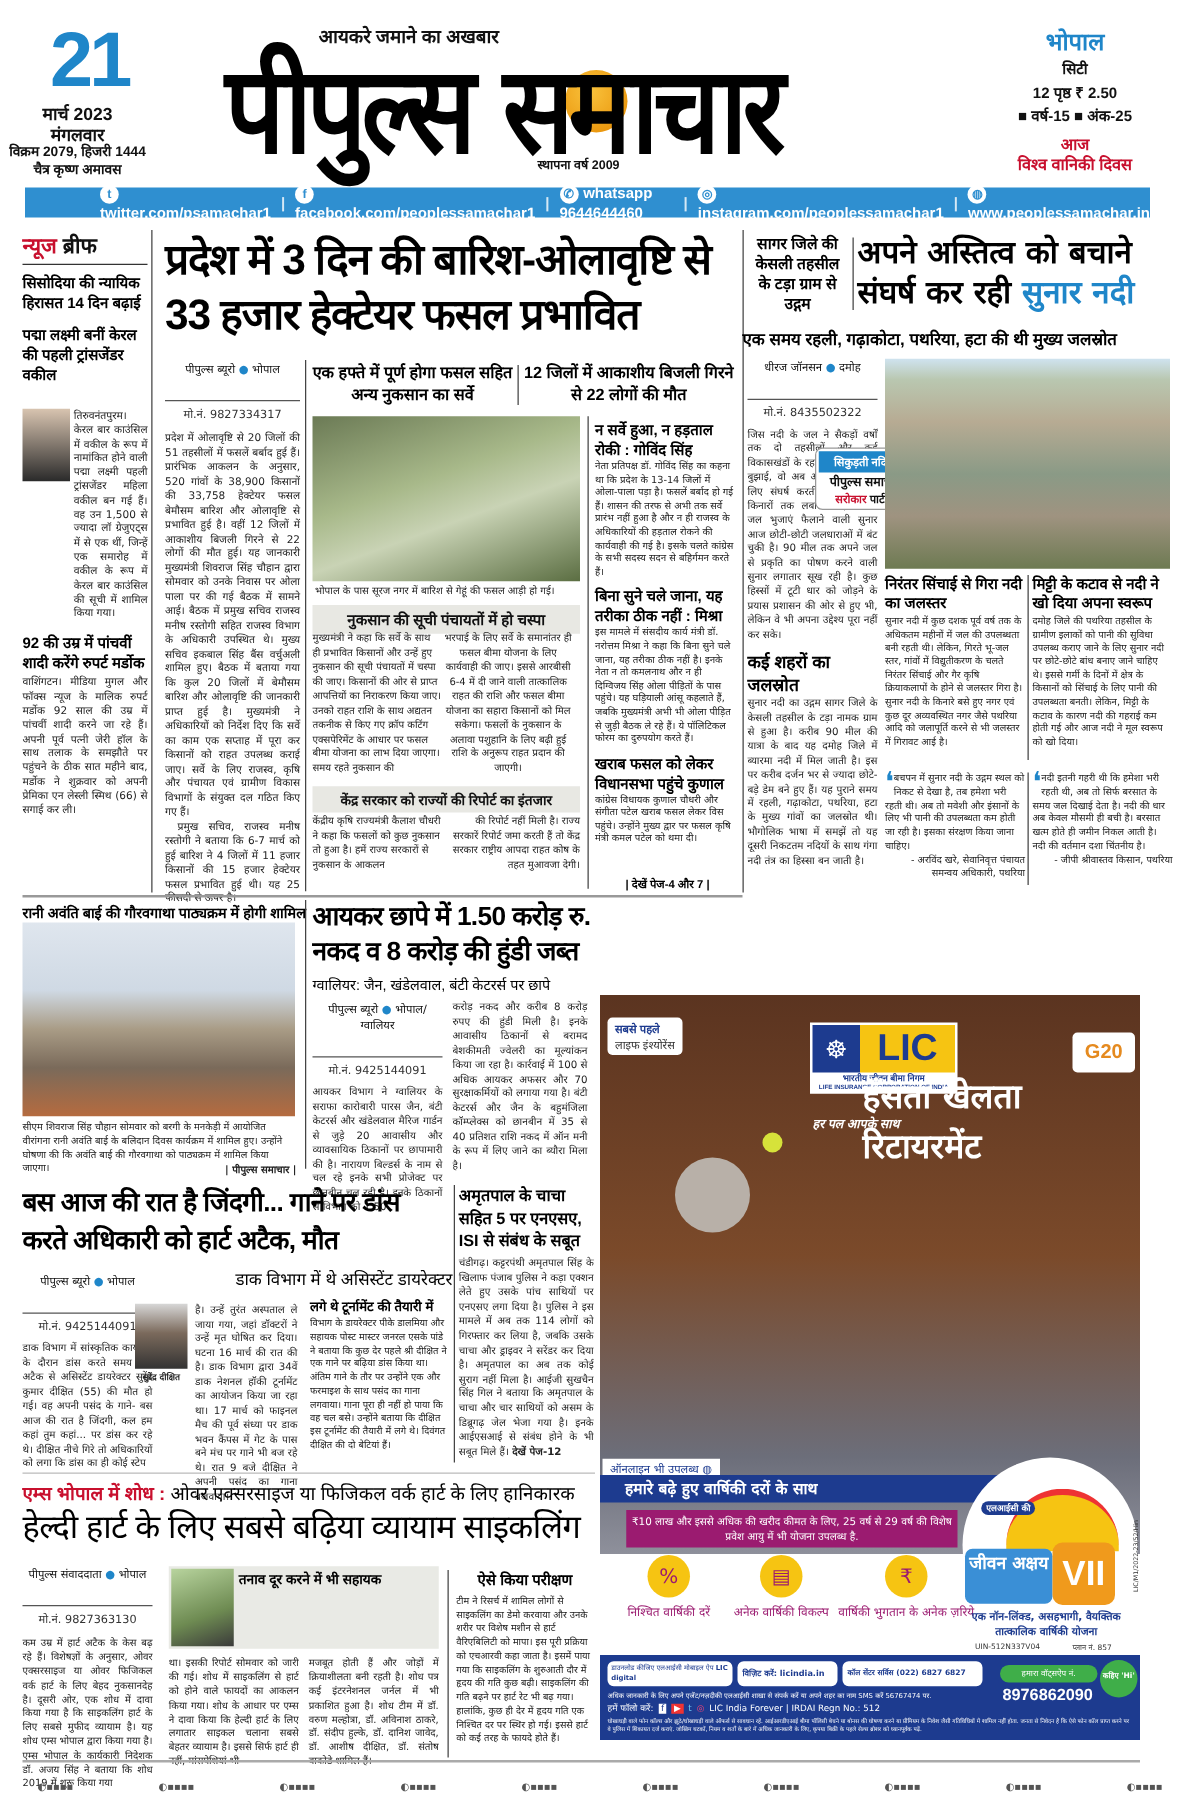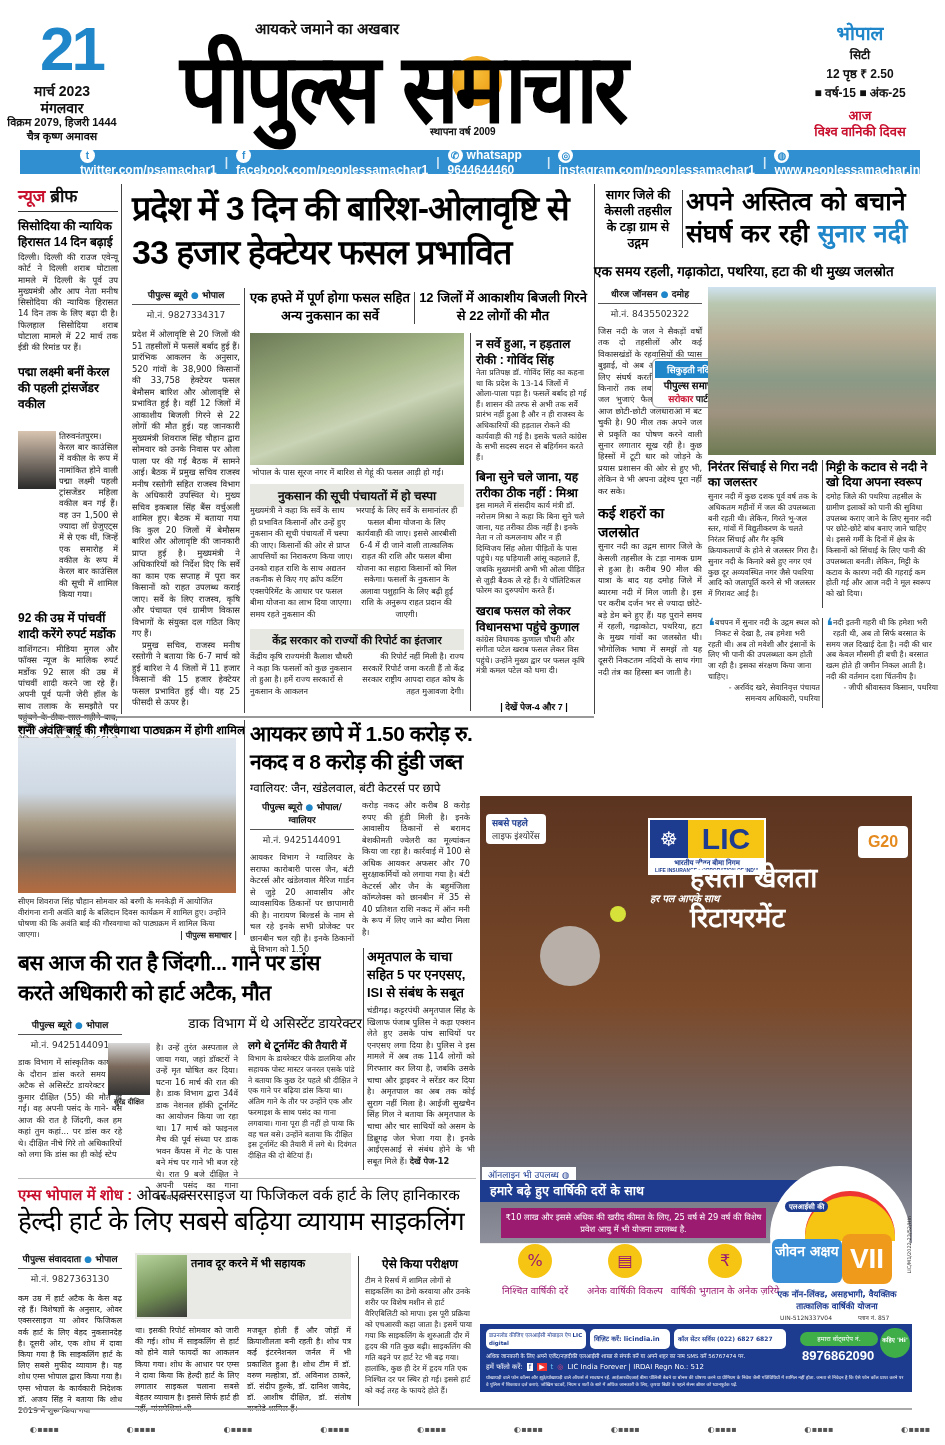--- a/index.html
+++ b/index.html
@@ -12,21 +12,21 @@
 #tagline{left:255px;top:18px;font:700 15px "Liberation Sans",sans-serif}
 #estab{left:430px;top:124px;font:700 10px "Liberation Sans",sans-serif}
 #logo-emblem{left:452px;top:56px;width:50px;height:50px;border-radius:50%;background:radial-gradient(circle at 40% 35%,#f9c23c,#e68a00);}
 .rr{right:10px;width:150px;text-align:center;font:700 12px "Liberation Sans",sans-serif}
 #social{left:20px;top:150px;width:900px;height:24px;background:#2f8fd0;display:flex;align-items:center;gap:8px;padding-left:60px;color:#fff;font:700 12px "Liberation Sans",sans-serif}
 #social .sep{opacity:.8}
 .soc-ic{display:inline-block;width:15px;height:15px;border-radius:50%;background:#fff;color:#2f8fd0;font-size:10px;text-align:center;line-height:15px;margin-right:4px}
 
 .h{font-family:"Liberation Sans",sans-serif;font-weight:700;color:#000}
 .body{font-size:9.5px;line-height:13px;text-align:justify;color:#222}
-.byline{font-size:9px;font-weight:700;text-align:center;border-bottom:1px solid #555;padding-bottom:3px}
+.byline{font-size:9px;font-weight:400;text-align:center;border-bottom:1px solid #555;padding-bottom:19px}
 .mob{font-size:9px;text-align:center;color:#333;padding-top:3px}
 .dot{color:#1f86c9}
 .photo{background:#888;overflow:hidden}
 .caption{font-size:9px;line-height:12px;color:#222}
 .vline{position:absolute;width:1px;background:#444}
 .hline{position:absolute;height:2px;background:#999}
 .gray-head{background:#e8e8e3;text-align:center;font:700 14px "Liberation Sans",sans-serif;padding:3px 0}
 .red{color:#c8102e}
 .blue{color:#1f86c9}
 
@@ -64,21 +64,20 @@
   <span><span class="soc-ic">◎</span><span>instagram.com/peoplessamachar1</span></span>
     <span class="sep">|</span>
   <span><span class="soc-ic">◍</span><span>www.peoplessamachar.in</span></span>
 </div>
 
 <div class="abs" style="left:18px;top:184px;width:100px">
   <div style="font:700 17px 'Liberation Sans',sans-serif;border-bottom:1px solid #333;padding-bottom:4px">
     <span class="red">न्यूज</span> <span>ब्रीफ</span>
   </div>
   <div class="h" style="font-size:12px;line-height:16px;margin-top:6px">सिसोदिया की न्यायिक हिरासत 14 दिन बढ़ाई</div>
-  <div class="body" style="font-size:8.4px;line-height:11.3px;margin-top:2px">दिल्ली। दिल्ली की राउज एवेन्यू कोर्ट ने दिल्ली शराब घोटाला मामले में दिल्ली के पूर्व उप मुख्यमंत्री और आप नेता मनीष सिसोदिया की न्यायिक हिरासत 14 दिन तक के लिए बढ़ा दी है। फिलहाल सिसोदिया शराब घोटाला मामले में 22 मार्च तक ईडी की रिमांड पर हैं।</div>
   <div class="h" style="font-size:12px;line-height:16px;margin-top:10px">पद्मा लक्ष्मी बनीं केरल की पहली ट्रांसजेंडर वकील</div>
   <div style="display:flex;gap:3px;margin-top:19px">
     <div class="photo" style="width:38px;height:58px;flex:none;background:linear-gradient(#d8c4b0,#2a2a2a)"></div>
     <div class="body" style="font-size:8.4px;line-height:11.3px">तिरुवनंतपुरम। केरल बार काउंसिल में वकील के रूप में नामांकित होने वाली पद्मा लक्ष्मी पहली ट्रांसजेंडर महिला वकील बन गई हैं। वह उन 1,500 से ज्यादा लॉ ग्रेजुएट्स में से एक थीं, जिन्हें एक समारोह में वकील के रूप में केरल बार काउंसिल की सूची में शामिल किया गया।</div>
   </div>
   <div class="h" style="font-size:12px;line-height:16px;margin-top:10px">92 की उम्र में पांचवीं शादी करेंगे रुपर्ट मर्डोक</div>
   <div class="body" style="font-size:8.4px;line-height:11.3px;margin-top:2px">वाशिंगटन। मीडिया मुगल और फॉक्स न्यूज के मालिक रुपर्ट मर्डोक 92 साल की उम्र में पांचवीं शादी करने जा रहे हैं। अपनी पूर्व पत्नी जेरी हॉल के साथ तलाक के समझौते पर पहुंचने के ठीक सात महीने बाद, मर्डोक ने शुक्रवार को अपनी प्रेमिका एन लेस्ली स्मिथ (66) से सगाई कर ली।</div>
 </div>
 <div class="vline" style="left:121px;top:184px;height:530px"></div>
 
@@ -231,21 +230,21 @@
     </div>
     <div style="font:700 7px 'Liberation Sans',sans-serif;color:#1d3b8f;text-align:center">भारतीय जीवन बीमा निगम</div>
     <div style="font:700 5px 'Liberation Sans',sans-serif;color:#1d3b8f;text-align:center">LIFE INSURANCE CORPORATION OF INDIA</div>
   </div>
   <div class="abs" style="left:378px;top:30px;width:50px;height:32px;background:#fff;border-radius:4px;text-align:center;font:900 16px/32px 'Liberation Sans',sans-serif;color:#e58a1f">G20</div>
   <div class="abs" style="left:170px;top:95px;color:#fff;font:italic 700 10px 'Liberation Sans',sans-serif">हर पल आपके साथ</div>
   <div class="abs" style="left:210px;top:62px;width:170px;color:#fff;font:700 27px/40px 'DejaVu Sans',sans-serif">हँसता खेलता रिटायरमेंट</div>
   <div class="abs" style="left:60px;top:130px;width:60px;height:60px;border-radius:50%;background:#b8b0a8"></div>
   <div class="abs" style="left:130px;top:110px;width:16px;height:16px;border-radius:50%;background:#d6e23a"></div>
   <div class="abs" style="left:2px;top:371px;background:#fff;padding:1px 6px;font:9px 'DejaVu Sans',sans-serif;color:#1d3b8f"><span>ऑनलाइन भी उपलब्ध</span> <span>◍</span></div>
-  <div class="abs" style="left:0;top:384px;width:340px;height:22px;background:#1d3b8f;color:#fff;font:700 12.5px/22px 'DejaVu Sans',sans-serif;padding-left:10px">हमारे बढ़े हुए वार्षिकी दरों के साथ</div>
+  <div class="abs" style="left:0;top:384px;width:340px;height:22px;background:#1d3b8f;color:#fff;font:700 12.5px/22px 'DejaVu Sans',sans-serif;padding-left:20px">हमारे बढ़े हुए वार्षिकी दरों के साथ</div>
   <div class="abs" style="left:21px;top:412px;width:265px;background:#9b1b70;color:#fff;font:8.3px/12px 'DejaVu Sans',sans-serif;text-align:center;padding:3px">₹10 लाख और इससे अधिक की खरीद कीमत के लिए, 25 वर्ष से 29 वर्ष की विशेष प्रवेश आयु में भी योजना उपलब्ध है.</div>
   <div class="abs" style="left:10px;top:448px;width:90px;text-align:center">
     <div style="width:34px;height:34px;border-radius:50%;background:#f6c412;margin:0 auto;color:#9b1b70;font-size:16px;line-height:34px">%</div>
     <div style="color:#9b1b70;font:9.5px/13px 'DejaVu Sans',sans-serif;margin-top:6px">निश्चित वार्षिकी दरें</div>
   </div>
   <div class="abs" style="left:100px;top:448px;width:90px;text-align:center">
     <div style="width:34px;height:34px;border-radius:50%;background:#f6c412;margin:0 auto;color:#9b1b70;font-size:16px;line-height:34px">▤</div>
     <div style="color:#9b1b70;font:9.5px/13px 'DejaVu Sans',sans-serif;margin-top:6px">अनेक वार्षिकी विकल्प</div>
   </div>
   <div class="abs" style="left:190px;top:448px;width:110px;text-align:center">

